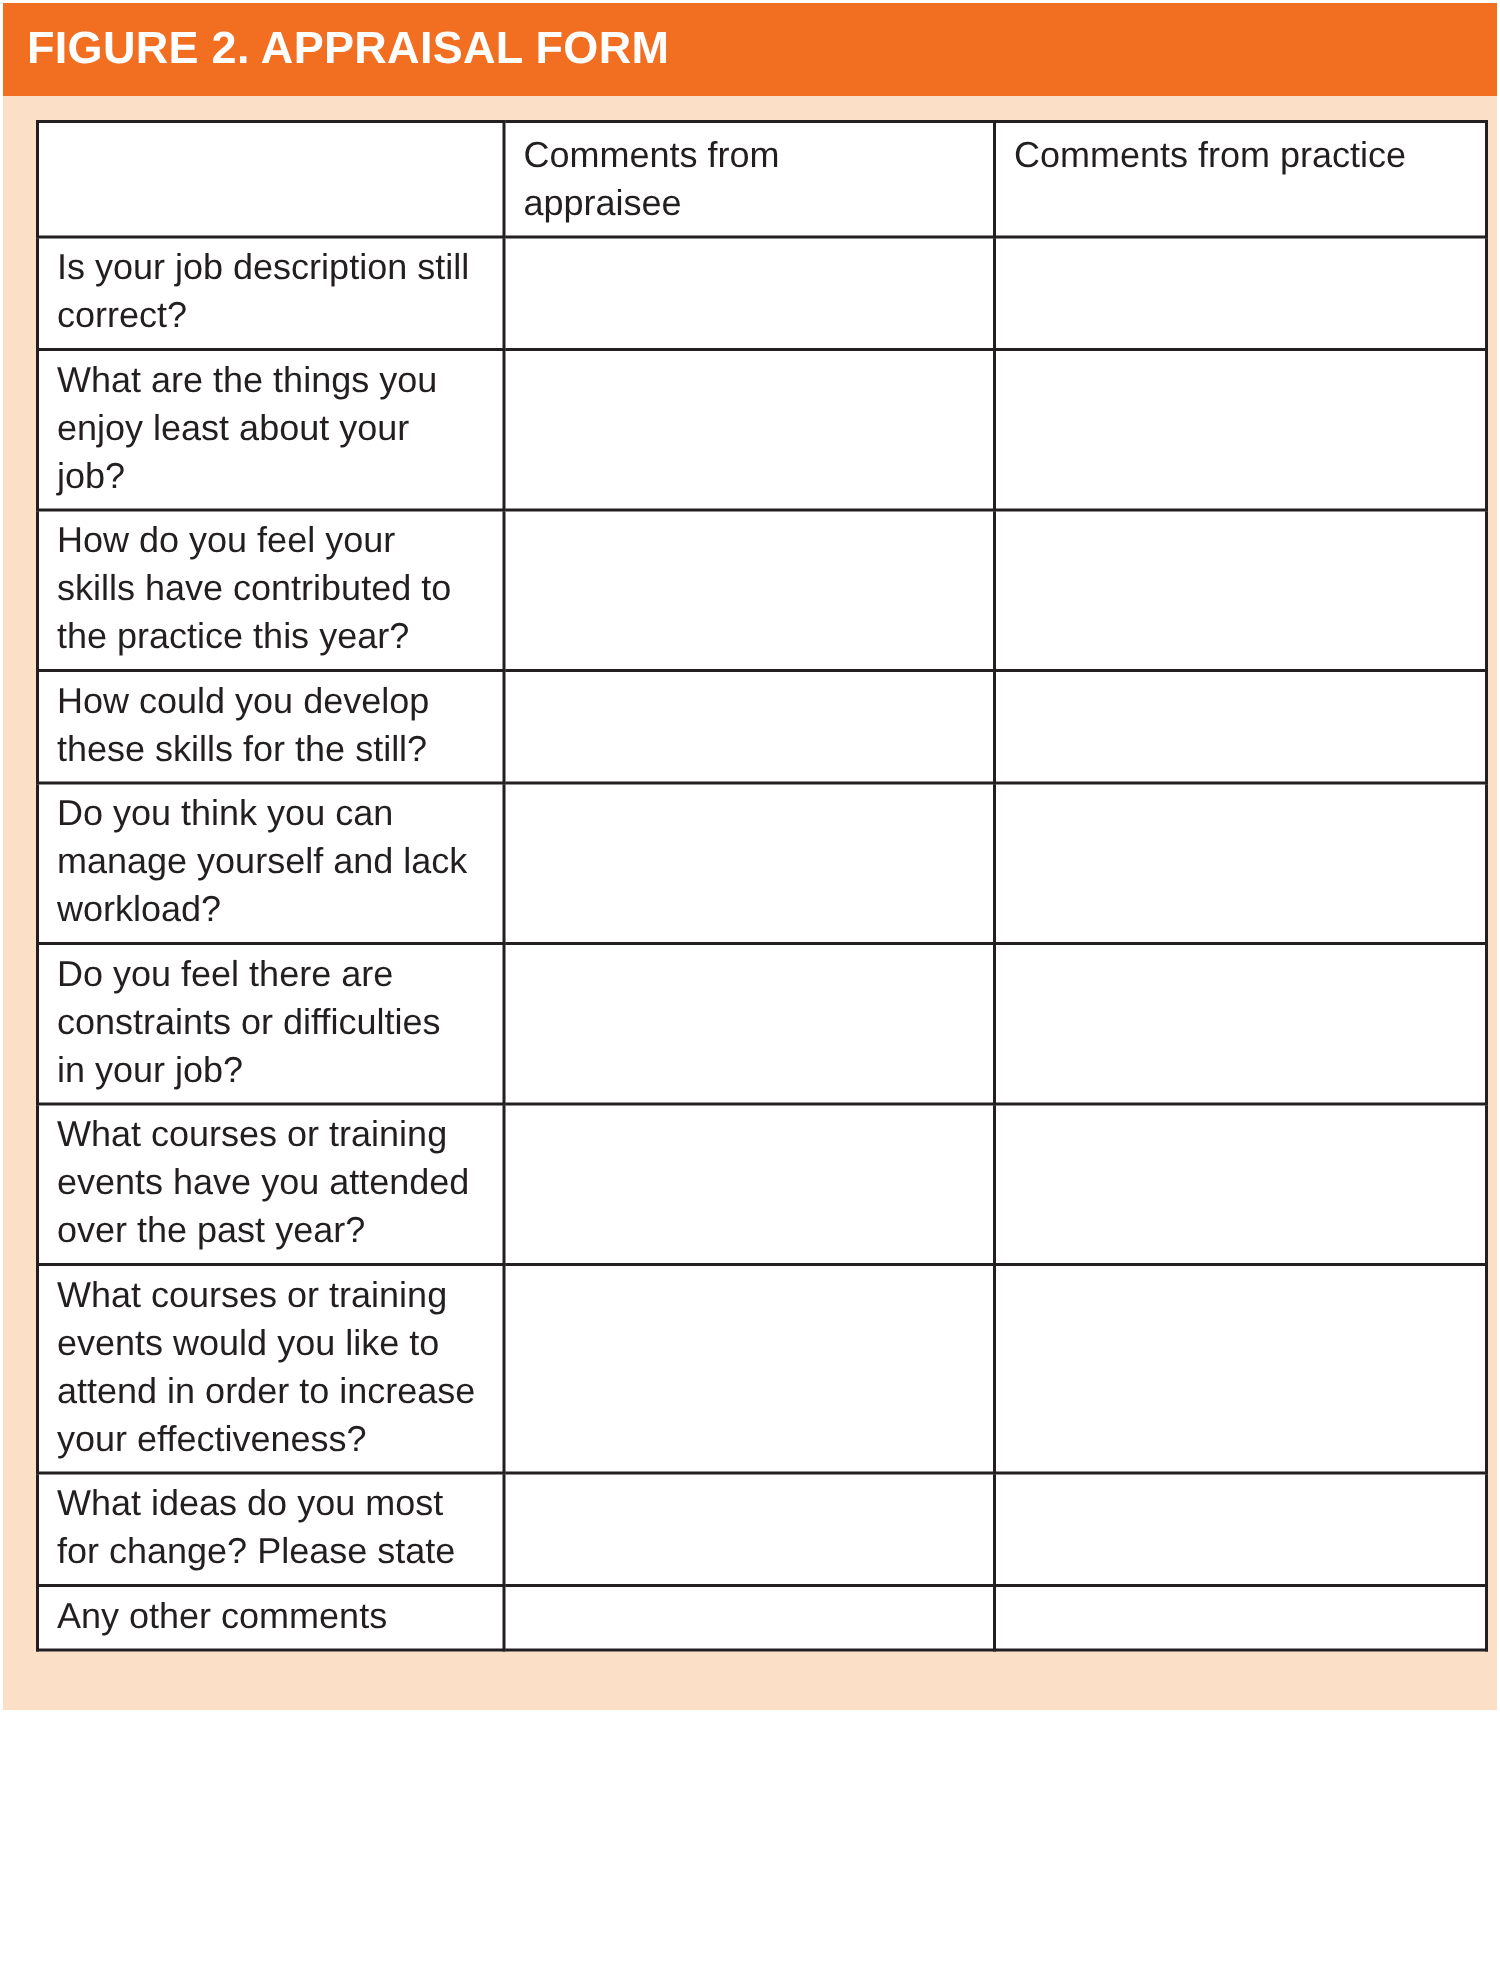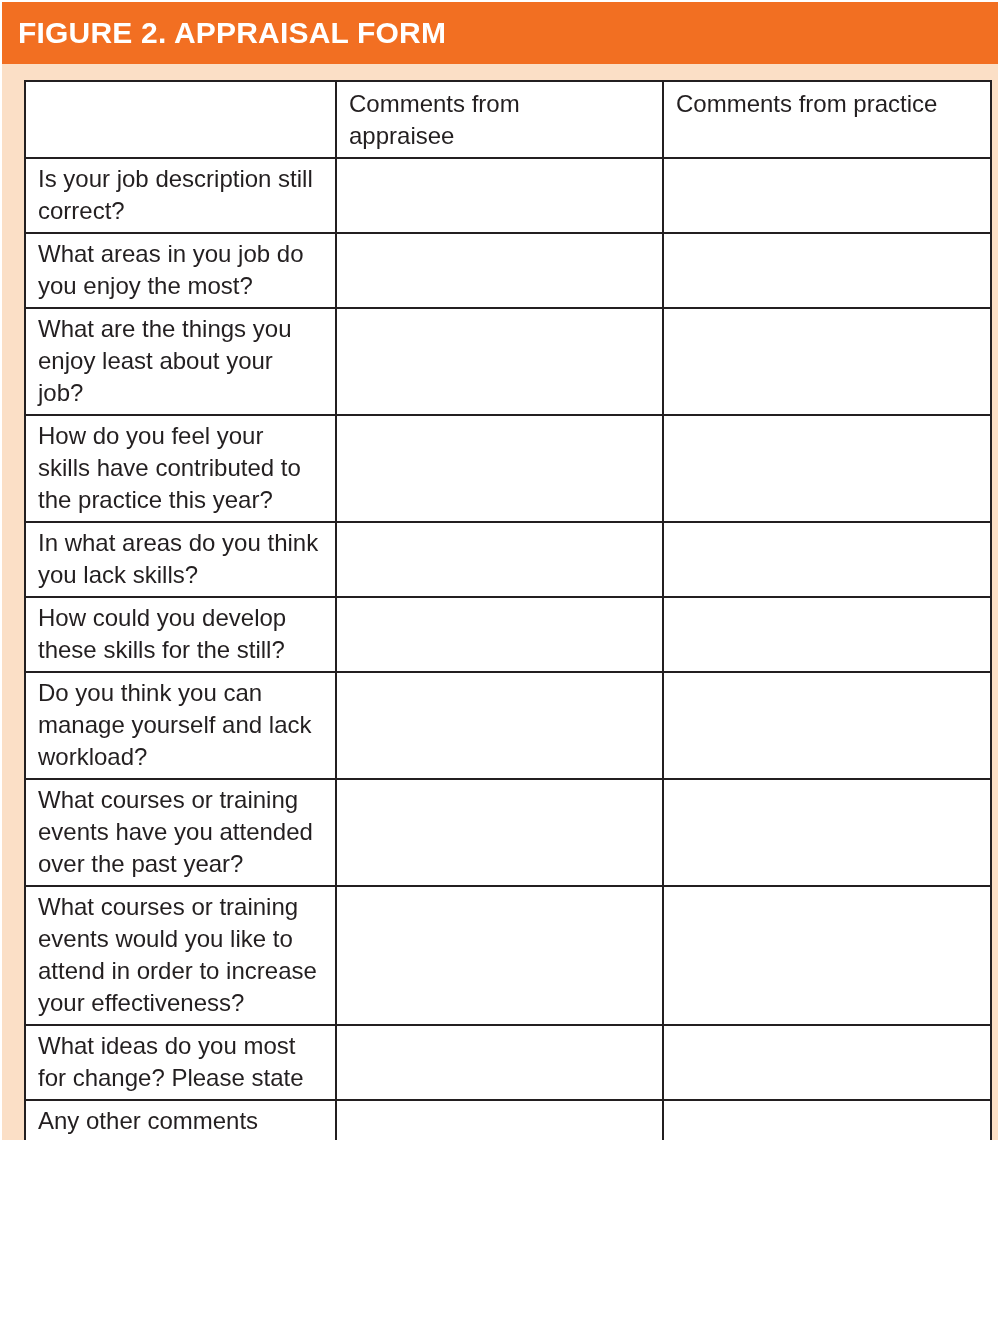--- a/index.html
+++ b/index.html
@@ -97,55 +97,50 @@
         </tr>
       </thead>
       <tbody id="rows-body">
           <tr>
             <td>Is your job description still
 correct?</td>
             <td></td>
             <td></td>
           </tr>
           <tr>
-            <td>What areas in you job do
-you enjoy the most?</td>
-            <td></td>
-            <td></td>
-          </tr>
-          <tr>
             <td>What are the things you
 enjoy least about your
 job?</td>
             <td></td>
             <td></td>
           </tr>
           <tr>
             <td>How do you feel your
 skills have contributed to
 the practice this year?</td>
             <td></td>
             <td></td>
           </tr>
           <tr>
-            <td>In what areas do you think
-you lack skills?</td>
-            <td></td>
-            <td></td>
-          </tr>
-          <tr>
             <td>How could you develop
 these skills for the still?</td>
             <td></td>
             <td></td>
           </tr>
           <tr>
             <td>Do you think you can
 manage yourself and lack
 workload?</td>
+            <td></td>
+            <td></td>
+          </tr>
+          <tr>
+            <td>Do you feel there are
+constraints or difficulties
+in your job?</td>
             <td></td>
             <td></td>
           </tr>
           <tr>
             <td>What courses or training
 events have you attended
 over the past year?</td>
             <td></td>
             <td></td>
           </tr>

